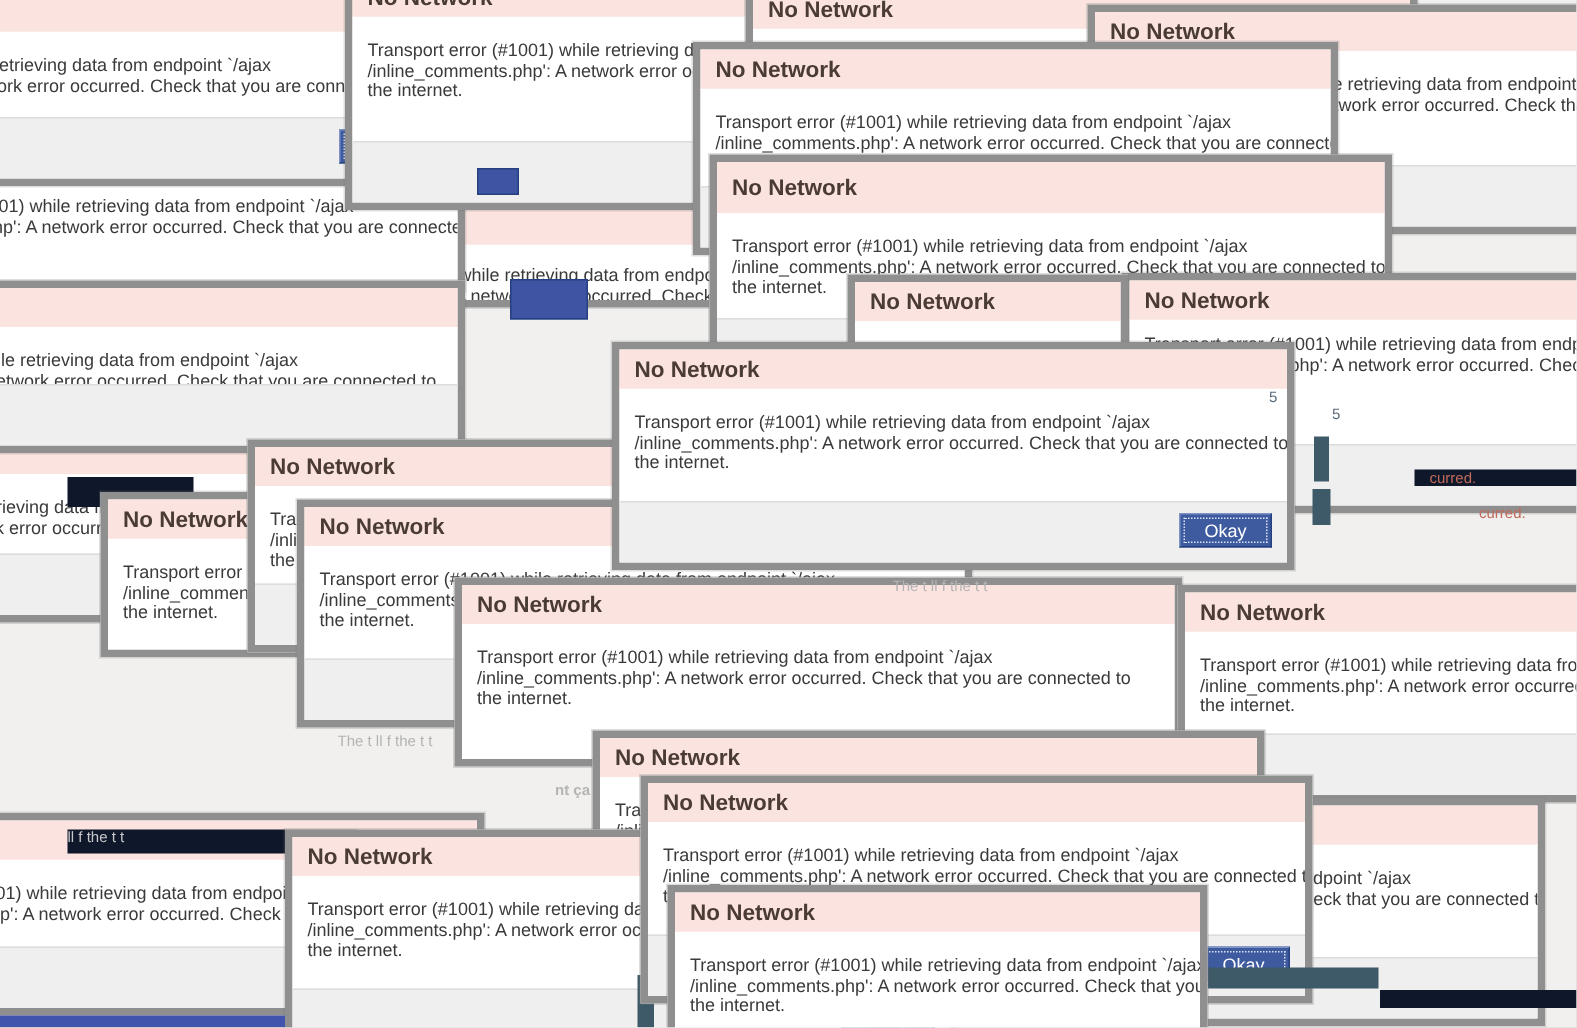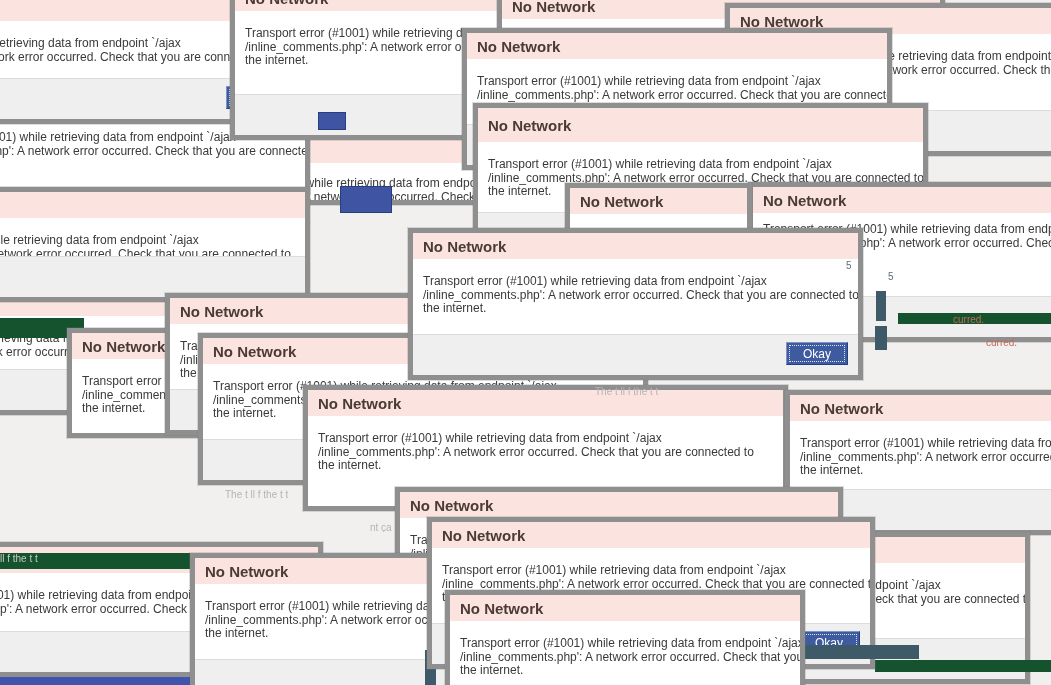--- a/index.html
+++ b/index.html
@@ -40,21 +40,21 @@
     position:absolute;right:10px;top:7px;
     width:62px;height:23px;
     background:#3f5ba0;
     border:1px solid #24407e;
     border-top-color:#7e93c4;border-left-color:#7e93c4;
     outline:1px dotted #d9e1f5;outline-offset:-4px;
     color:#ffffff;font-size:12px;font-family:"Liberation Sans",sans-serif;
     padding:0;cursor:pointer;
   }
   .art{position:absolute;}
-  .art-bar{background:#14532d;}
+  .art-bar{background:#0f172a;margin-left:45px;}
   .art-teal{background:#3e5a68;}
   .art-blue{background:#3f55a3;border:1px solid #24407e;}
   .art-blueband{background:#4053ad;}
   .art-faint{color:#b4b4b4;font-size:10px;white-space:nowrap;overflow:hidden;}
   .art-faint.on-bar{color:#c9c9c9;}
   .art-red{color:#c06a5a;font-size:10px;white-space:nowrap;}
   .art-num{color:#5a6b7a;font-size:10px;white-space:nowrap;}
 </style>
 </head>
 <body>
@@ -357,21 +357,21 @@
 the internet.</div>
     </div>
     <div class="dlg-footer">
       <button class="okay-btn">Okay</button>
     </div>
   </div>
     <div class="art art-bar" style="left: 0px; top: 318px; width: 84px; height: 20px; z-index: 95;"></div>
     <div class="art art-bar art-faint on-bar" style="left: 0px; top: 553px; width: 193px; height: 16px; z-index: 195;">ll f   the   t    t</div>
     <div class="art art-faint" style="left: 225px; top: 489px; width: 215px; height: 11px; z-index: 145;">The  t   ll f   the   t    t</div>
     <div class="art art-faint" style="left: 595px; top: 386px; width: 230px; height: 11px; z-index: 241;">The  t   ll f   the   t    t</div>
-    <div class="art art-faint" style="left: 370px; top: 522px; width: 26px; height: 10px; z-index: 5;">nt ça</div>
+    <div class="art art-faint" style="left: 370px; top: 522px; width: 26px; height: 10px; z-index: 5; font-weight: bold;">nt ça</div>
     <div class="art art-num" style="left: 888px; top: 271px; width: 10px; height: 12px; z-index: 152;">5</div>
     <div class="art art-num" style="left: 846px; top: 260px; width: 10px; height: 12px; z-index: 241;">5</div>
     <div class="art art-teal" style="left: 876px; top: 291px; width: 10px; height: 30px; z-index: 152;"></div>
     <div class="art art-teal" style="left: 875px; top: 326px; width: 12px; height: 24px; z-index: 152;"></div>
     <div class="art art-bar" style="left: 898px; top: 313px; width: 153px; height: 11px; z-index: 152;"></div>
     <div class="art art-red" style="left: 953px; top: 314px; width: 40px; height: 10px; z-index: 153;">curred.</div>
     <div class="art art-red" style="left: 986px; top: 337px; width: 40px; height: 10px; z-index: 153;">curred.</div>
     <div class="art art-blue" style="left: 318px; top: 112px; width: 26px; height: 16px; z-index: 45;"></div>
     <div class="art art-blue" style="left: 340px; top: 186px; width: 50px; height: 25px; z-index: 15;"></div>
     <div class="art art-bar" style="left: 875px; top: 660px; width: 176px; height: 12px; z-index: 212;"></div>

